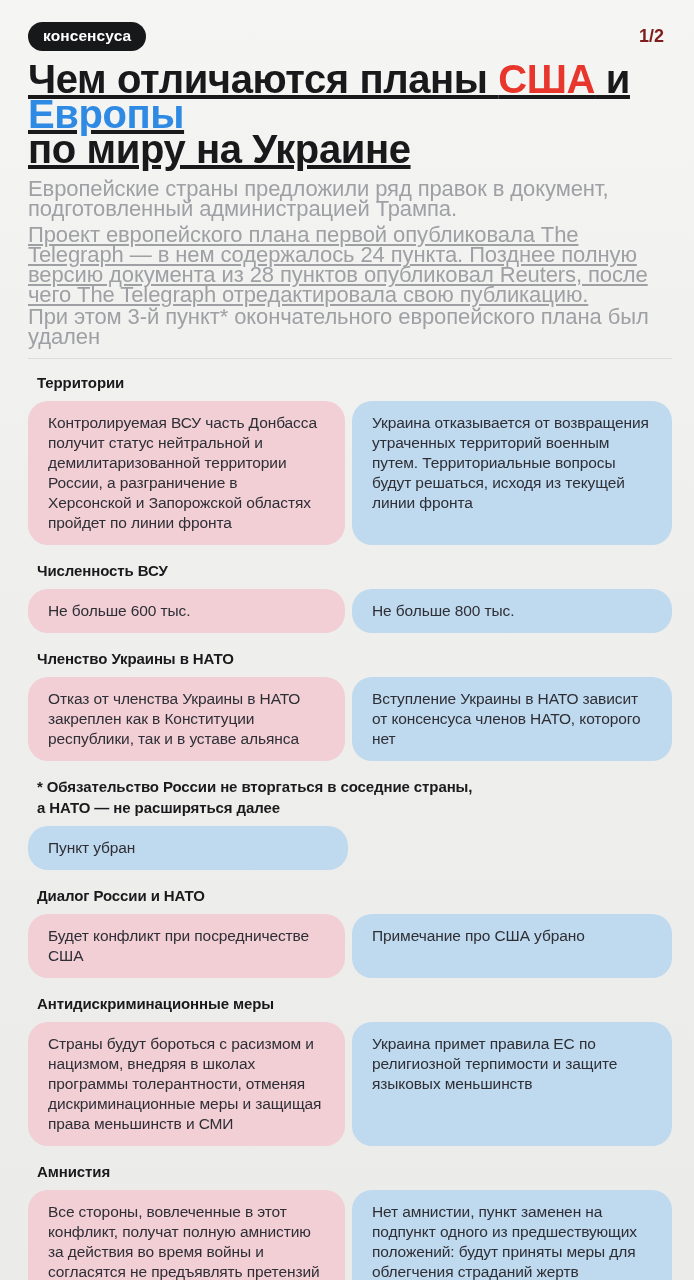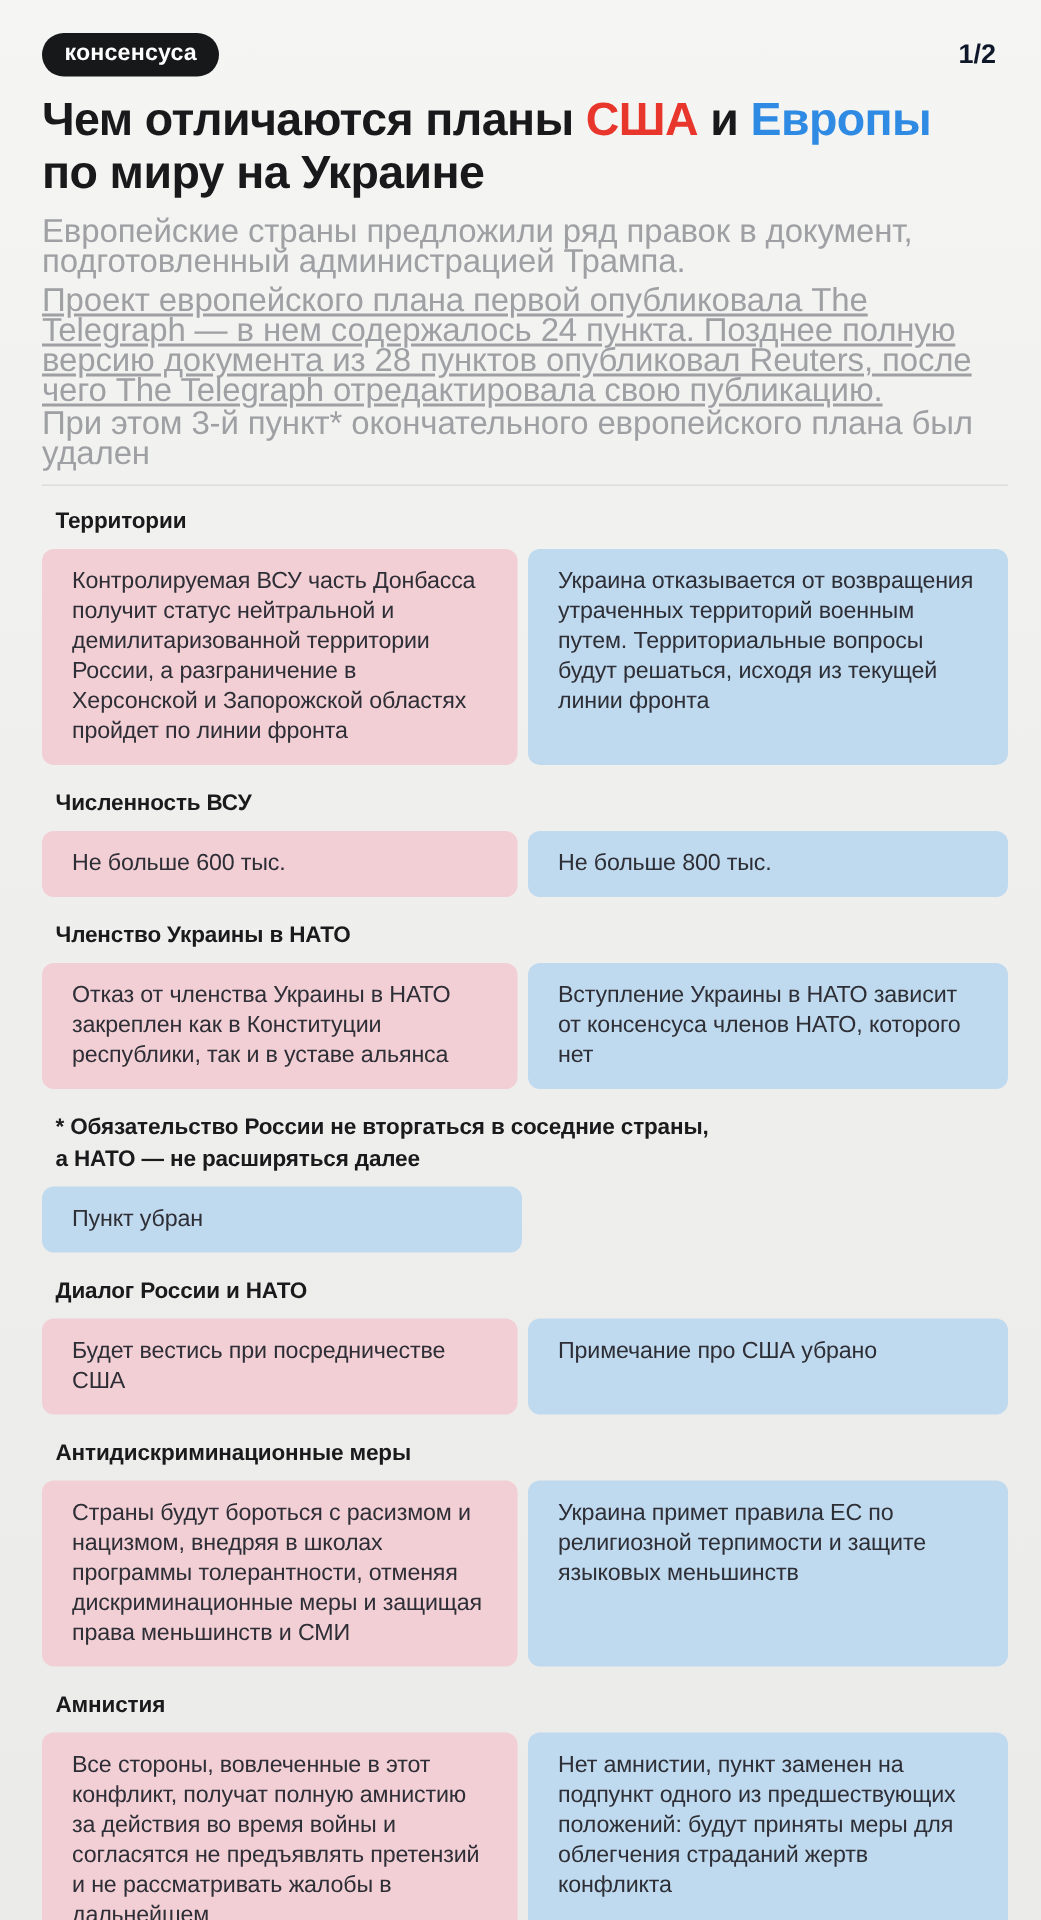--- a/index.html
+++ b/index.html
@@ -17,27 +17,27 @@
     display: flex; justify-content: space-between; align-items: center;
   }
   .badge {
     display: inline-block;
     background: #17181a; color: #ffffff;
     font-size: 15.5px; font-weight: bold;
     padding: 5px 15px 6px; border-radius: 17px;
     letter-spacing: 0.1px;
   }
   .pager {
-    font-size: 18px; font-weight: bold; color: #0f172a;
+    font-size: 18px; font-weight: bold; color: #7f1d1d;
     padding-right: 8px;
   }
   .title {
     margin-top: 11px;
-    font-size: 31px; line-height: 35px; font-weight: 800;
-    letter-spacing: -0.4px; color: #19191b;
+    font-size: 40px; line-height: 35px; font-weight: 800;
+    letter-spacing: -0.4px; color: #19191b; text-decoration: underline;
   }
   .t-line { display: block; }
   .accent-red { color: #e8362c; }
   .accent-blue { color: #2f8ae3; }
   .intro {
     font-size: 22px; line-height: 20px;
     color: #9fa0a4; letter-spacing: -0.1px;
   }
   .intro.first { margin-top: 12px; }
   .intro.mid   { margin-top: 6px; text-decoration: underline; }
@@ -53,21 +53,21 @@
     font-size: 15px; line-height: 21px; font-weight: bold;
     color: #1a1a1c; letter-spacing: -0.1px;
     white-space: pre-line;
     padding-left: 9px;
   }
   .row {
     display: flex; gap: 7px; align-items: stretch;
     margin-top: 8px;
   }
   .card {
-    border-radius: 8px;
+    border-radius: 20px;
     padding: 12px 20px;
     font-size: 15.5px; line-height: 20px;
     color: #2e2f36; letter-spacing: -0.1px;
   }
   .card.usa { background: #f2ced5; width: 317px; }
   .card.eu  { background: #bfd9ee; width: 320px; }
 </style>
 </head>
 <body>
 
@@ -116,21 +116,21 @@
     <h2 class="section-title">* Обязательство России не вторгаться в соседние страны,
 а НАТО — не расширяться далее</h2>
     <div class="row">
       <div class="card eu">Пункт убран</div>
     </div>
   </section>
 
   <section class="section">
     <h2 class="section-title">Диалог России и НАТО</h2>
     <div class="row">
-      <div class="card usa">Будет вестись при посредничестве США</div>
+      <div class="card usa">Будет конфликт при посредничестве США</div>
       <div class="card eu">Примечание про США убрано</div>
     </div>
   </section>
 
   <section class="section">
     <h2 class="section-title">Антидискриминационные меры</h2>
     <div class="row">
       <div class="card usa">Страны будут бороться с расизмом и нацизмом, внедряя в школах программы толерантности, отменяя дискриминационные меры и защищая права меньшинств и СМИ</div>
       <div class="card eu">Украина примет правила ЕС по религиозной терпимости и защите языковых меньшинств</div>
     </div>

